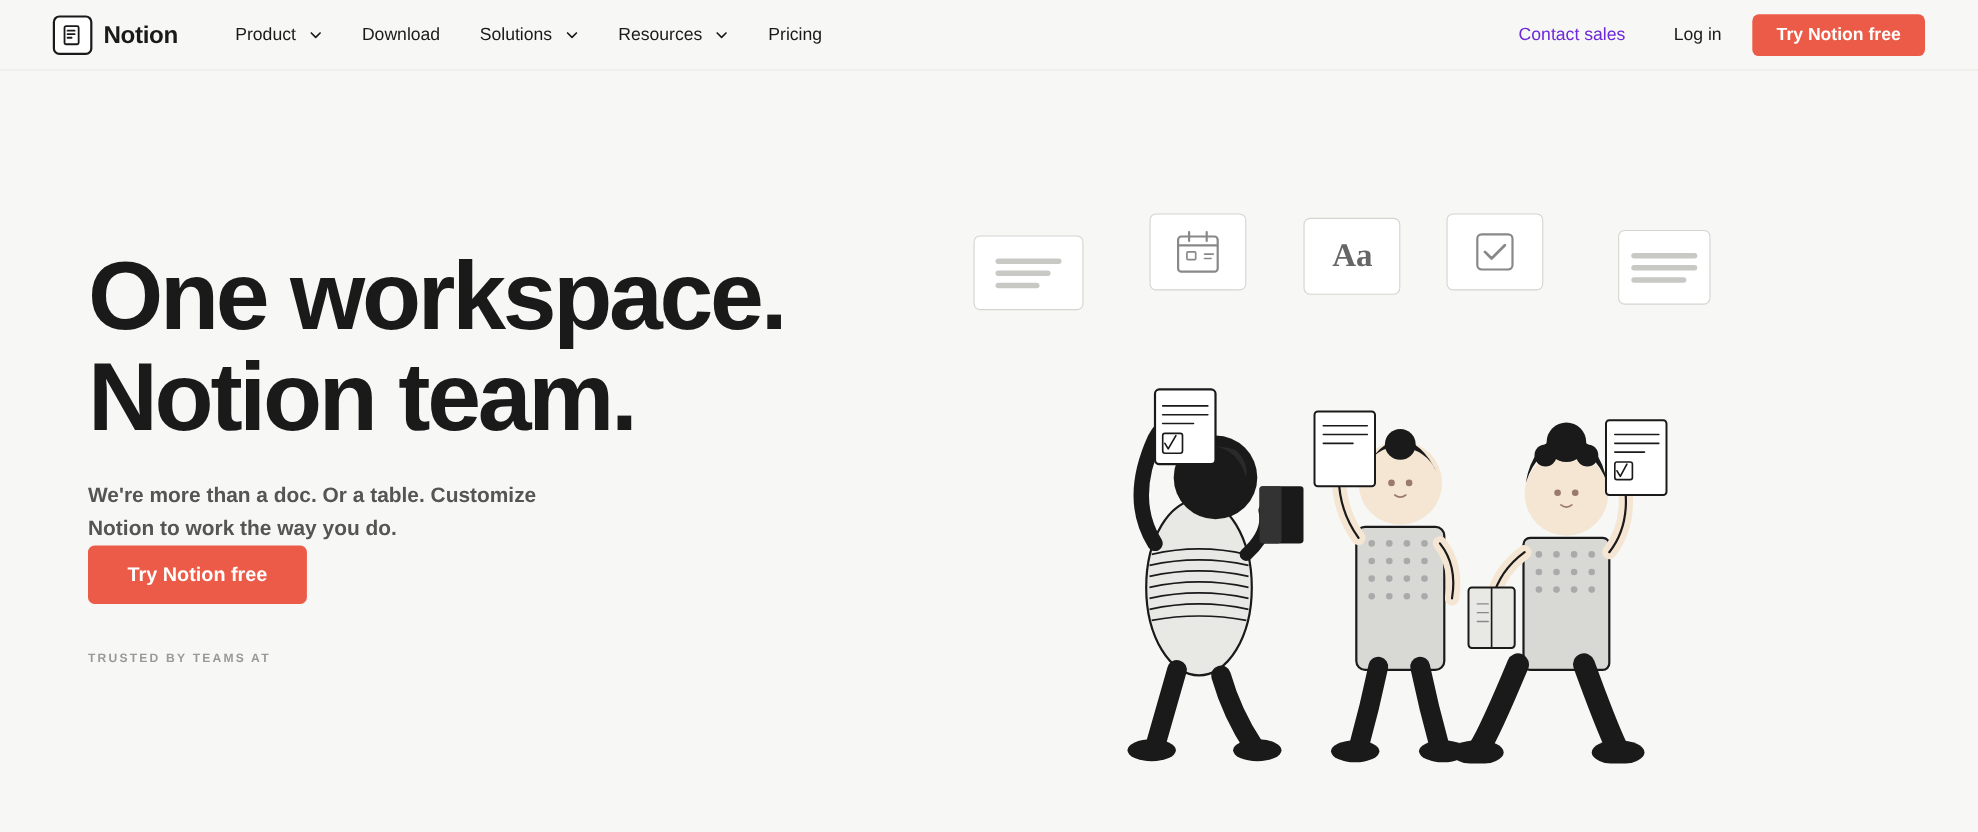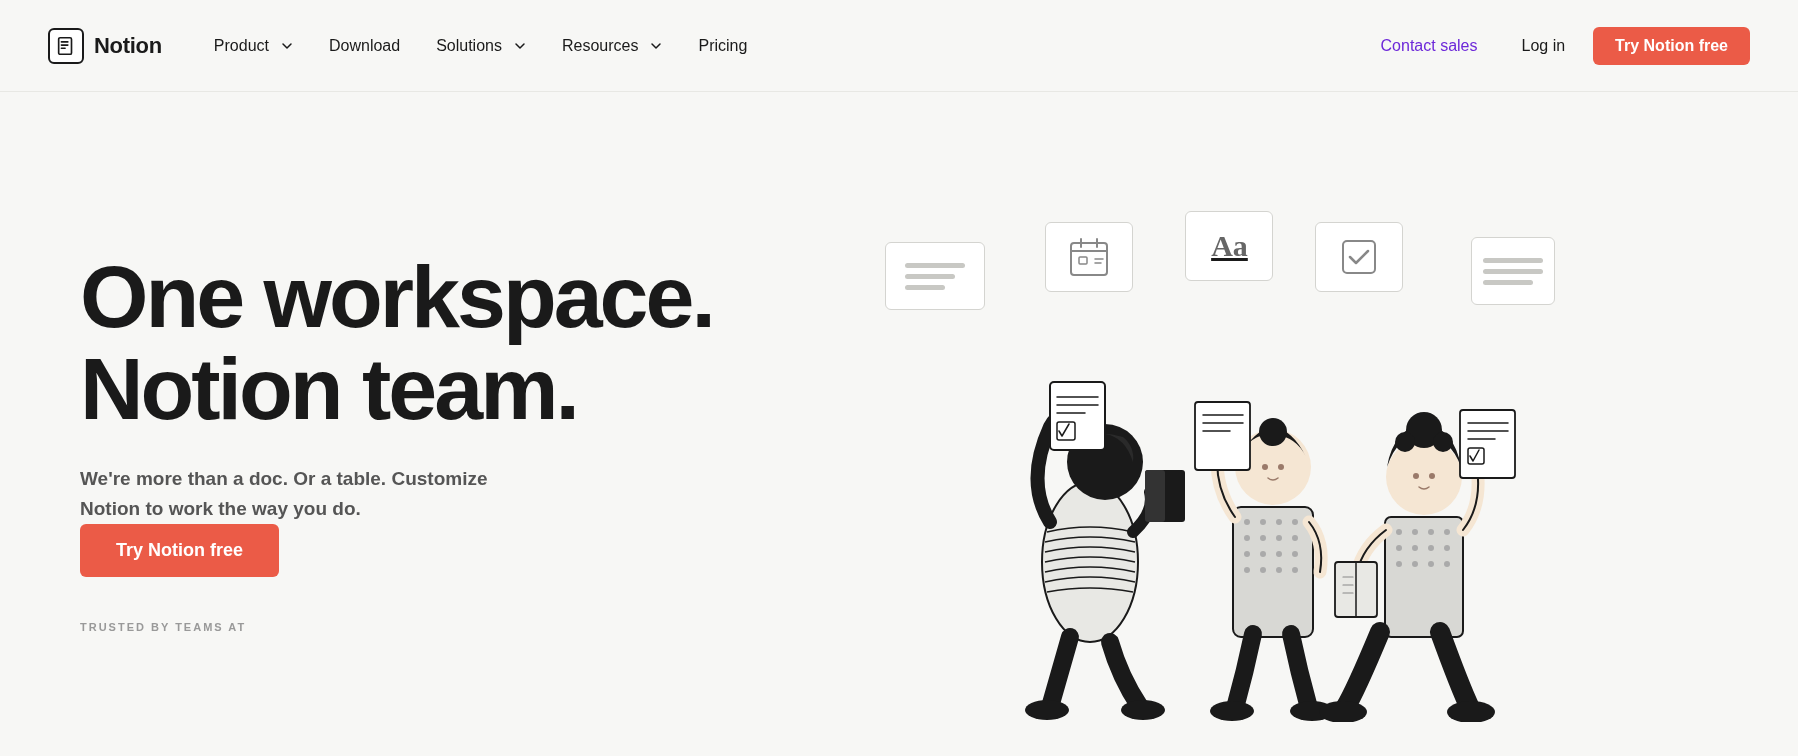--- a/index.html
+++ b/index.html
@@ -16,21 +16,21 @@
       min-height: 756px;
       overflow-x: hidden;
     }
 
     
     nav {
       display: flex;
       align-items: center;
       justify-content: space-between;
       padding: 0 48px;
-      height: 92px;
+      height: 64px;
       background-color: #f7f7f5;
       border-bottom: 1px solid #e8e8e4;
       position: sticky;
       top: 0;
       z-index: 100;
     }
 
     .nav-left {
       display: flex;
       align-items: center;
@@ -353,21 +353,21 @@
           <rect x="4" y="8" width="36" height="32" rx="3" stroke="#888" stroke-width="2" fill="none"></rect>
           <line x1="4" y1="16" x2="40" y2="16" stroke="#888" stroke-width="2"></line>
           <line x1="14" y1="4" x2="14" y2="12" stroke="#888" stroke-width="2" stroke-linecap="round"></line>
           <line x1="30" y1="4" x2="30" y2="12" stroke="#888" stroke-width="2" stroke-linecap="round"></line>
           <rect x="12" y="22" width="8" height="7" rx="1" stroke="#888" stroke-width="1.5" fill="none"></rect>
           <line x1="28" y1="24" x2="36" y2="24" stroke="#888" stroke-width="1.5" stroke-linecap="round"></line>
           <line x1="28" y1="28" x2="34" y2="28" stroke="#888" stroke-width="1.5" stroke-linecap="round"></line>
         </svg>
       </div>
 
-      <div class="ui-card card-aa" style="top:49px; left:320px;text-decoration:underline;">
+      <div class="ui-card card-aa" style="top:64px; left:320px;">
         <span style="font-size:30px; font-weight:700; color:#666; font-family:serif;">Aa</span>
       </div>
 
       <div class="ui-card card-checkbox" style="top:60px; left:450px;">
         <svg width="44" height="44" viewBox="0 0 44 44" fill="none">
           <rect x="6" y="6" width="32" height="32" rx="4" stroke="#888" stroke-width="2" fill="none"></rect>
           <path d="M13 22L19 28L31 16" stroke="#888" stroke-width="2.5" stroke-linecap="round" stroke-linejoin="round"></path>
         </svg>
       </div>
 

